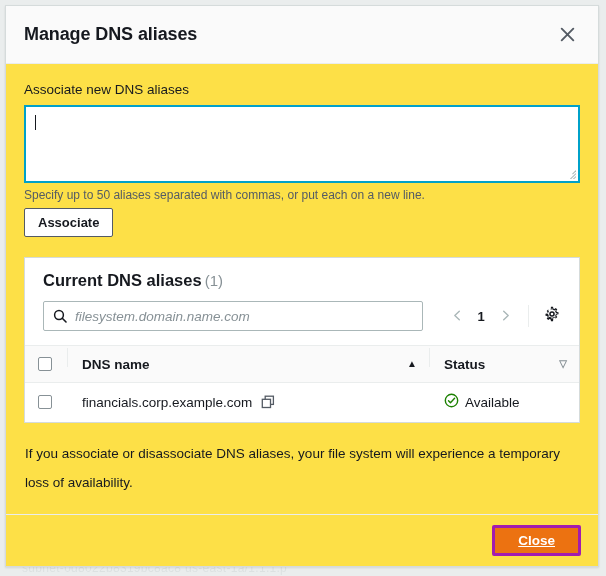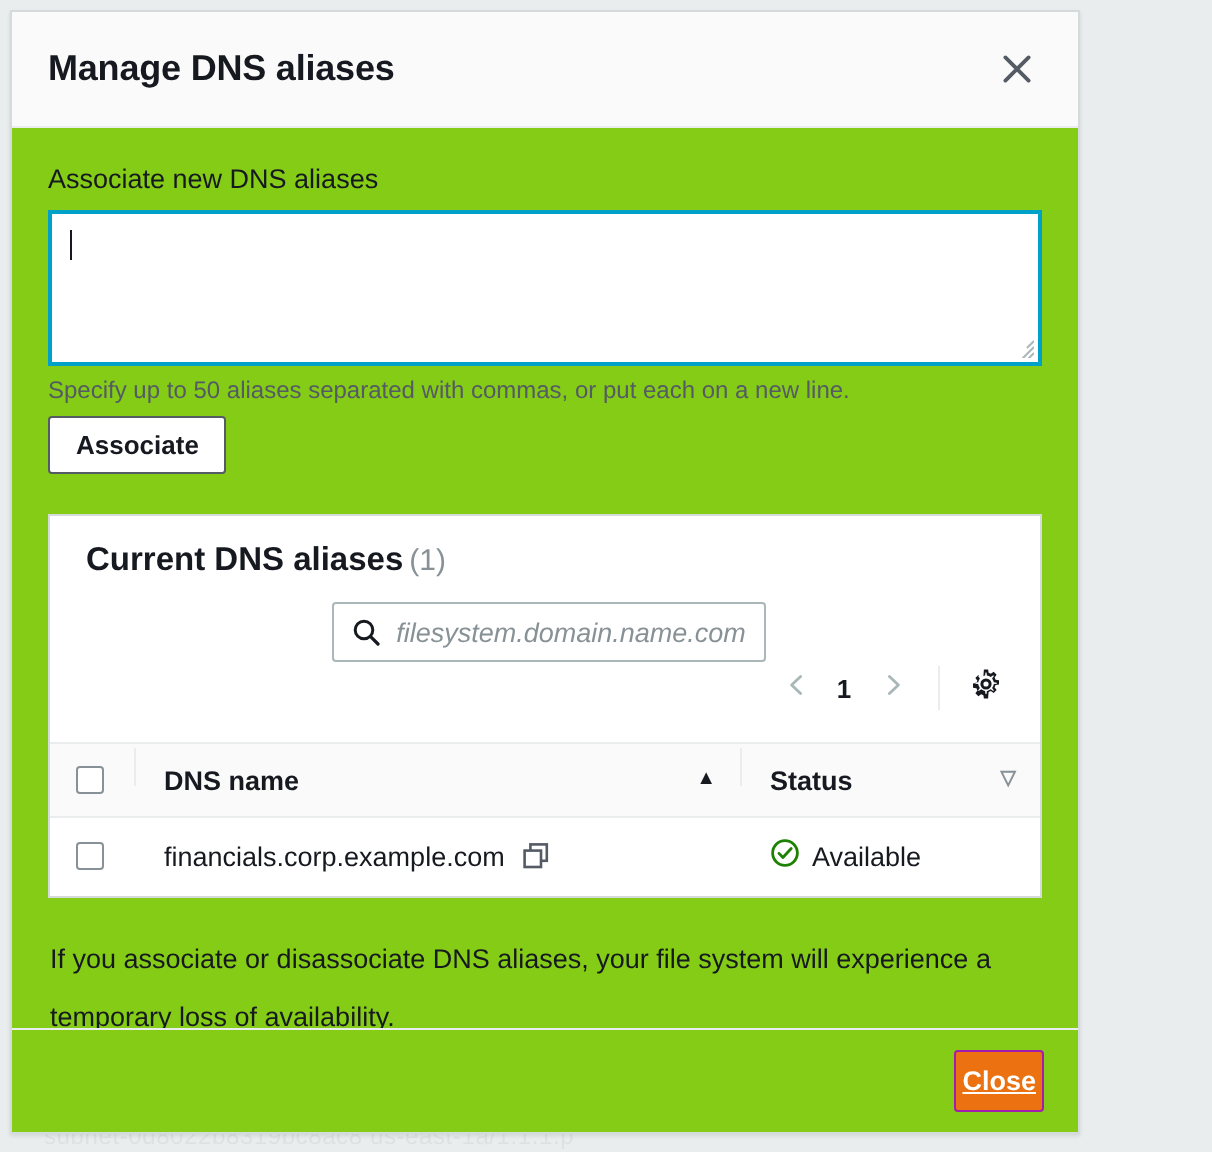--- a/index.html
+++ b/index.html
@@ -31,23 +31,23 @@
     color: #d5dbdb;
     letter-spacing: .3px;
     white-space: nowrap;
     opacity: .65;
   }
 
   .modal {
     position: absolute;
     left: 5px;
     top: 5px;
-    width: 535px;
+    width: 594px;
     height: 562px;
-    background: #84cc16;
+    background: #fde047;
     border: 1px solid #d5dbdb;
     box-sizing: border-box;
     display: flex;
     flex-direction: column;
     box-shadow: 0 1px 2px rgba(0,0,0,.10);
   }
 
   
   .modal-header {
     height: 58px;
@@ -158,24 +158,24 @@
     padding: 0 13px;
     text-align: right;
   }
   .btn-disabled {
     border: 1px solid #d5dbdb;
     color: #aab7b8;
     cursor: default;
   }
   .btn-primary {
     background: #ec7211;
-    border: 1px solid #a21caf;
+    border: 3px solid #a21caf;
     color: #ffffff;
     height: 31px;
-    padding: 0 3px;
+    padding: 0 23px;
     font-size: 13.5px;
     text-decoration: underline;
   }
 
   .associate-btn { margin-top: 6px; }
 
   
   .panel {
     margin-top: 20px;
     border: 1px solid #d5dbdb;
@@ -216,21 +216,20 @@
     justify-content: center;
     cursor: pointer;
     color: #16191f;
   }
 
   .panel-toolbar {
     display: flex;
     align-items: center;
     padding: 11px 14px 14px 18px;
     gap: 0;
-    flex-direction: column;
   }
   .search-box {
     flex: 1 1 auto;
     height: 30px;
     border: 1px solid #aab7b8;
     border-radius: 2px;
     background: #fff;
     display: flex;
     align-items: center;
     padding: 0 9px;

